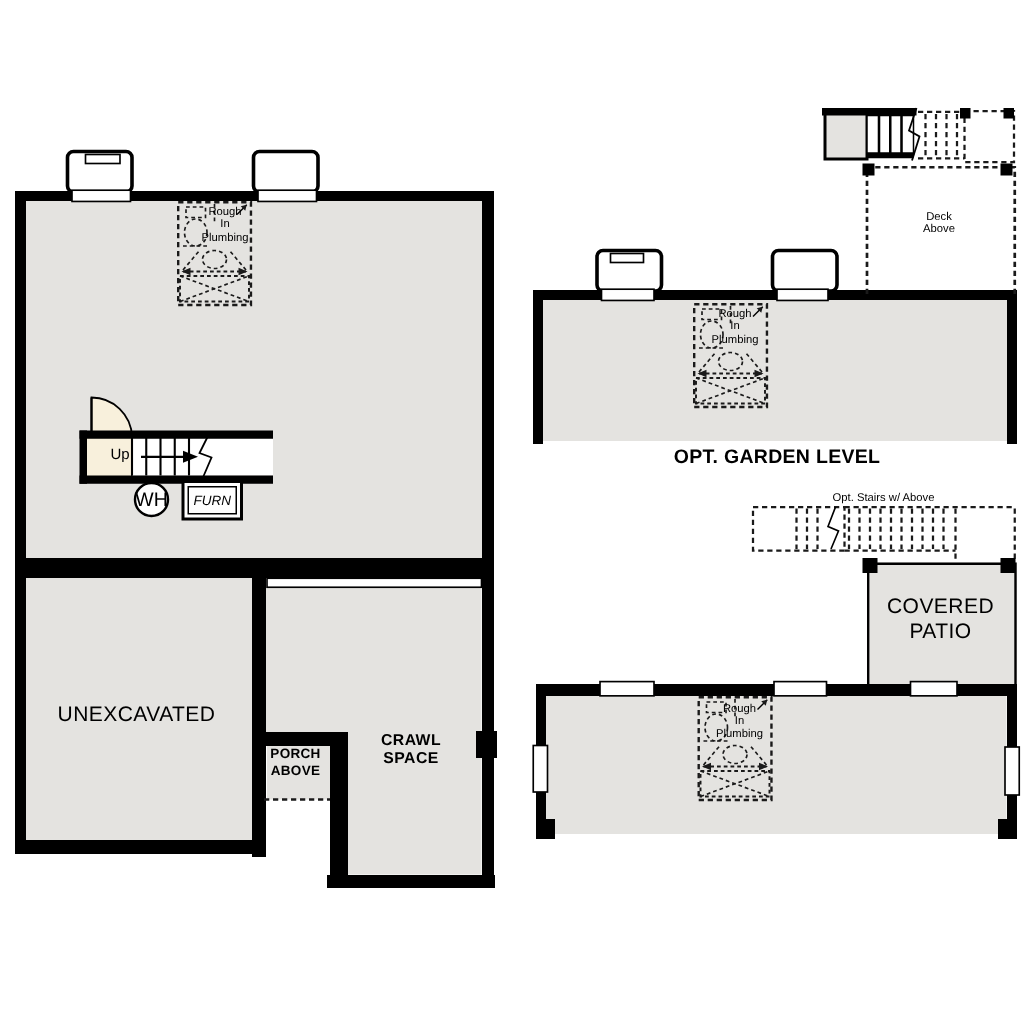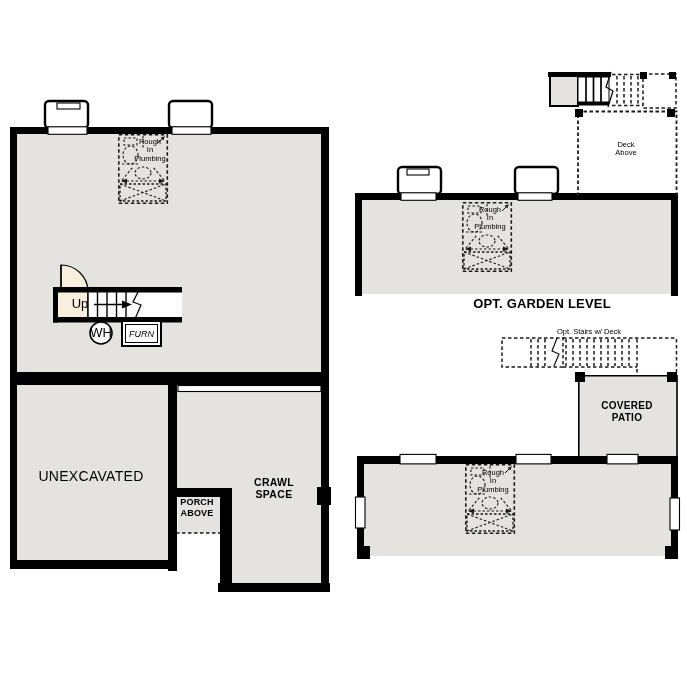--- a/index.html
+++ b/index.html
@@ -12,22 +12,22 @@
   .door{fill:var(--door-fill,#f8f0dc);stroke:var(--wall,#000);stroke-width:1.2;}
   .sline{stroke:var(--wall,#000);fill:none;}
   .dash{stroke:var(--line,#1a1a1a);fill:none;stroke-dasharray:3.5 2.5;}
   .dash2{stroke:var(--line,#1a1a1a);fill:none;stroke-dasharray:2.5 2;}
   .lbl{position:absolute;transform:translate(-50%,-50%);text-align:center;white-space:nowrap;line-height:1.18;}
   .cap{font-size:13px;font-weight:bold;letter-spacing:.2px;}
   .room-lbl{font-size:10.5px;font-weight:bold;letter-spacing:.3px;}
   .sm-lbl{font-size:9px;font-weight:bold;letter-spacing:.2px;}
   .tiny{font-size:7.5px;line-height:1.1;}
   .unex{font-size:14px;font-weight:normal;letter-spacing:.3px;}
-  .patio-lbl{font-size:10px;font-weight:bold;letter-spacing:.3px;}
-  .up{font-size:13px;}
+  .patio-lbl{font-size:14px;font-weight:normal;letter-spacing:.3px;}
+  .up{font-size:10px;}
   .wh{font-size:13px;}
   .furn{font-size:9px;font-style:italic;}
 </style>
 </head>
 <body>
 
 <div id="canvas">
 
 <svg width="687" height="687" viewBox="0 0 687 687">
   <defs>
@@ -215,21 +215,21 @@
   <div>In</div>
   <div>Plumbing</div>
 </div>
 
 <div class="lbl up" style="left:80px;top:304px">Up</div>
 <div class="lbl wh" style="left:101px;top:333px">WH</div>
 <div class="lbl furn" style="left:141.5px;top:334px">FURN</div>
 
 <div class="lbl unex" style="left:91px;top:476px">UNEXCAVATED</div>
 
-<div class="lbl room-lbl" style="left:274px;top:488px">
+<div class="lbl room-lbl" style="left:274px;top:500px">
   <div>CRAWL</div>
   <div>SPACE</div>
 </div>
 
 <div class="lbl sm-lbl" style="left:197px;top:508px">
   <div>PORCH</div>
   <div>ABOVE</div>
 </div>
 
 
@@ -237,23 +237,23 @@
   <div>Rough</div>
   <div>In</div>
   <div>Plumbing</div>
 </div>
 
 <div class="lbl tiny" style="left:626px;top:149px">
   <div>Deck</div>
   <div>Above</div>
 </div>
 
-<div class="lbl cap" style="left:542px;top:304px">OPT. GARDEN LEVEL</div>
-
-<div class="lbl tiny" style="left:589px;top:332px">Opt. Stairs w/ Deck</div>
+<div class="lbl cap" style="left:518px;top:304px">OPT. GARDEN LEVEL</div>
+
+<div class="lbl tiny" style="left:589px;top:332px">Opt. Stairs w/ Above</div>
 
 <div class="lbl patio-lbl" style="left:627px;top:412px">
   <div>COVERED</div>
   <div>PATIO</div>
 </div>
 
 <div class="lbl tiny" style="left:493px;top:481px">
   <div>Rough</div>
   <div>In</div>
   <div>Plumbing</div>

